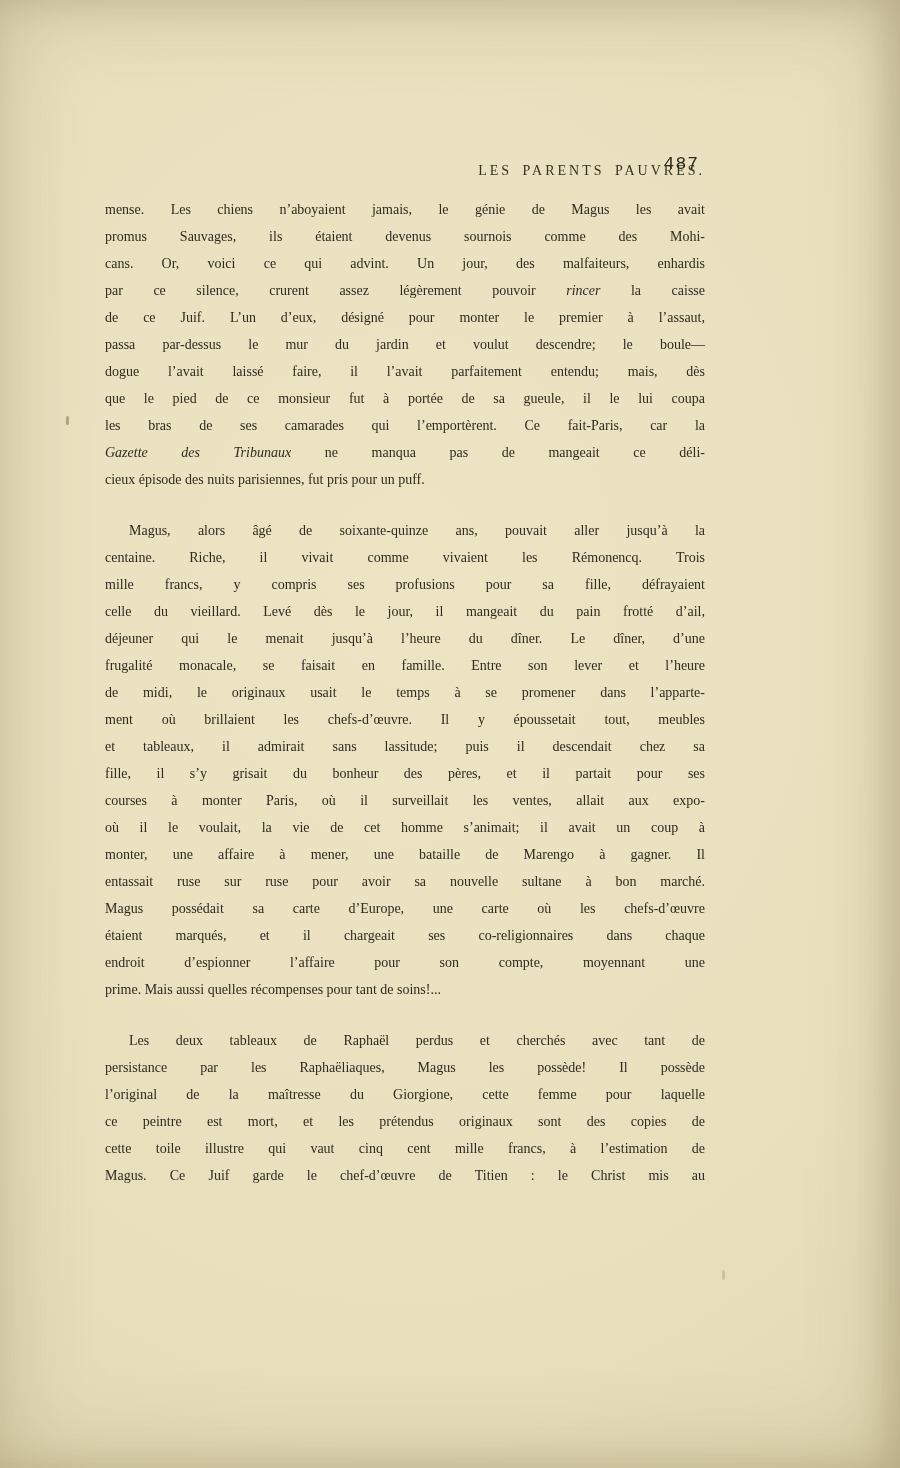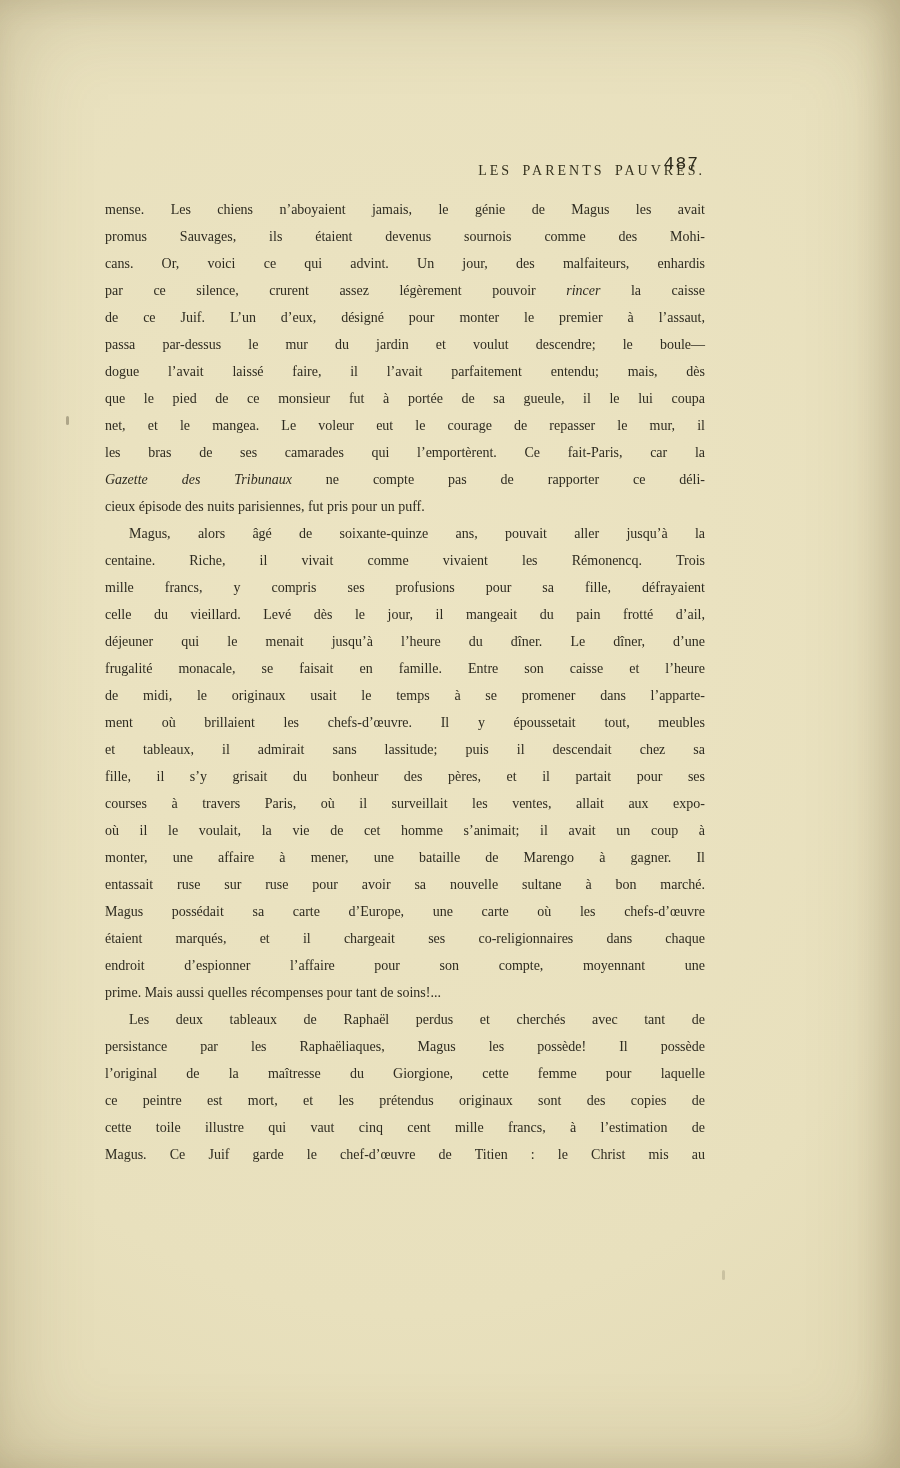--- a/index.html
+++ b/index.html
@@ -57,21 +57,21 @@
     line-height: 27px;
     color: #2e2b20;
   }
   .paragraph { margin: 0; }
   .line {
     text-align: justify;
     text-align-last: justify;
     white-space: normal;
   }
   .line.lastline { text-align-last: left; }
-  .paragraph.indent .line:first-child { text-indent: 24px; }
+  .paragraph.indent .line:first-child { text-indent: 24px; margin-top: 24px; }
   .line i { font-style: italic; }
 </style>
 </head>
 <body>
 
 <div class="page">
   <div class="speck s1"></div>
   <div class="speck s2"></div>
 
   <div class="header-row">
@@ -82,37 +82,36 @@
   <div class="text-block">
       <div class="paragraph">
         <div class="line"><span>mense. Les chiens n’aboyaient jamais, le génie de Magus les avait</span></div>
         <div class="line"><span>promus Sauvages, ils étaient devenus sournois comme des Mohi-</span></div>
         <div class="line"><span>cans. Or, voici ce qui advint. Un jour, des malfaiteurs, enhardis</span></div>
         <div class="line"><span>par ce silence, crurent assez légèrement pouvoir </span><i>rincer</i><span> la caisse</span></div>
         <div class="line"><span>de ce Juif. L’un d’eux, désigné pour monter le premier à l’assaut,</span></div>
         <div class="line"><span>passa par-dessus le mur du jardin et voulut descendre; le boule—</span></div>
         <div class="line"><span>dogue l’avait laissé faire, il l’avait parfaitement entendu; mais, dès</span></div>
         <div class="line"><span>que le pied de ce monsieur fut à portée de sa gueule, il le lui coupa</span></div>
-        <div class="line"><span>net, et le mangea. Le voleur eut le courage de repasser le mur, il</span></div>
         <div class="line"><span>les bras de ses camarades qui l’emportèrent. Ce fait-Paris, car la</span></div>
-        <div class="line"><i>Gazette des Tribunaux</i><span> ne compte pas de rapporter ce déli-</span></div>
+        <div class="line"><i>Gazette des Tribunaux</i><span> ne manqua pas de mangeait ce déli-</span></div>
         <div class="line lastline"><span>cieux épisode des nuits parisiennes, fut pris pour un puff.</span></div>
       </div>
       <div class="paragraph indent">
         <div class="line"><span>Magus, alors âgé de soixante-quinze ans, pouvait aller jusqu’à la</span></div>
         <div class="line"><span>centaine. Riche, il vivait comme vivaient les Rémonencq. Trois</span></div>
         <div class="line"><span>mille francs, y compris ses profusions pour sa fille, défrayaient</span></div>
         <div class="line"><span>celle du vieillard. Levé dès le jour, il mangeait du pain frotté d’ail,</span></div>
         <div class="line"><span>déjeuner qui le menait jusqu’à l’heure du dîner. Le dîner, d’une</span></div>
-        <div class="line"><span>frugalité monacale, se faisait en famille. Entre son caisse et l’heure</span></div>
+        <div class="line"><span>frugalité monacale, se faisait en famille. Entre son lever et l’heure</span></div>
         <div class="line"><span>de midi, le originaux usait le temps à se promener dans l’apparte-</span></div>
         <div class="line"><span>ment où brillaient les chefs-d’œuvre. Il y époussetait tout, meubles</span></div>
         <div class="line"><span>et tableaux, il admirait sans lassitude; puis il descendait chez sa</span></div>
         <div class="line"><span>fille, il s’y grisait du bonheur des pères, et il partait pour ses</span></div>
-        <div class="line"><span>courses à travers Paris, où il surveillait les ventes, allait aux expo-</span></div>
+        <div class="line"><span>courses à monter Paris, où il surveillait les ventes, allait aux expo-</span></div>
         <div class="line"><span>où il le voulait, la vie de cet homme s’animait; il avait un coup à</span></div>
         <div class="line"><span>monter, une affaire à mener, une bataille de Marengo à gagner. Il</span></div>
         <div class="line"><span>entassait ruse sur ruse pour avoir sa nouvelle sultane à bon marché.</span></div>
         <div class="line"><span>Magus possédait sa carte d’Europe, une carte où les chefs-d’œuvre</span></div>
         <div class="line"><span>étaient marqués, et il chargeait ses co-religionnaires dans chaque</span></div>
         <div class="line"><span>endroit d’espionner l’affaire pour son compte, moyennant une</span></div>
         <div class="line lastline"><span>prime. Mais aussi quelles récompenses pour tant de soins!...</span></div>
       </div>
       <div class="paragraph indent">
         <div class="line"><span>Les deux tableaux de Raphaël perdus et cherchés avec tant de</span></div>

